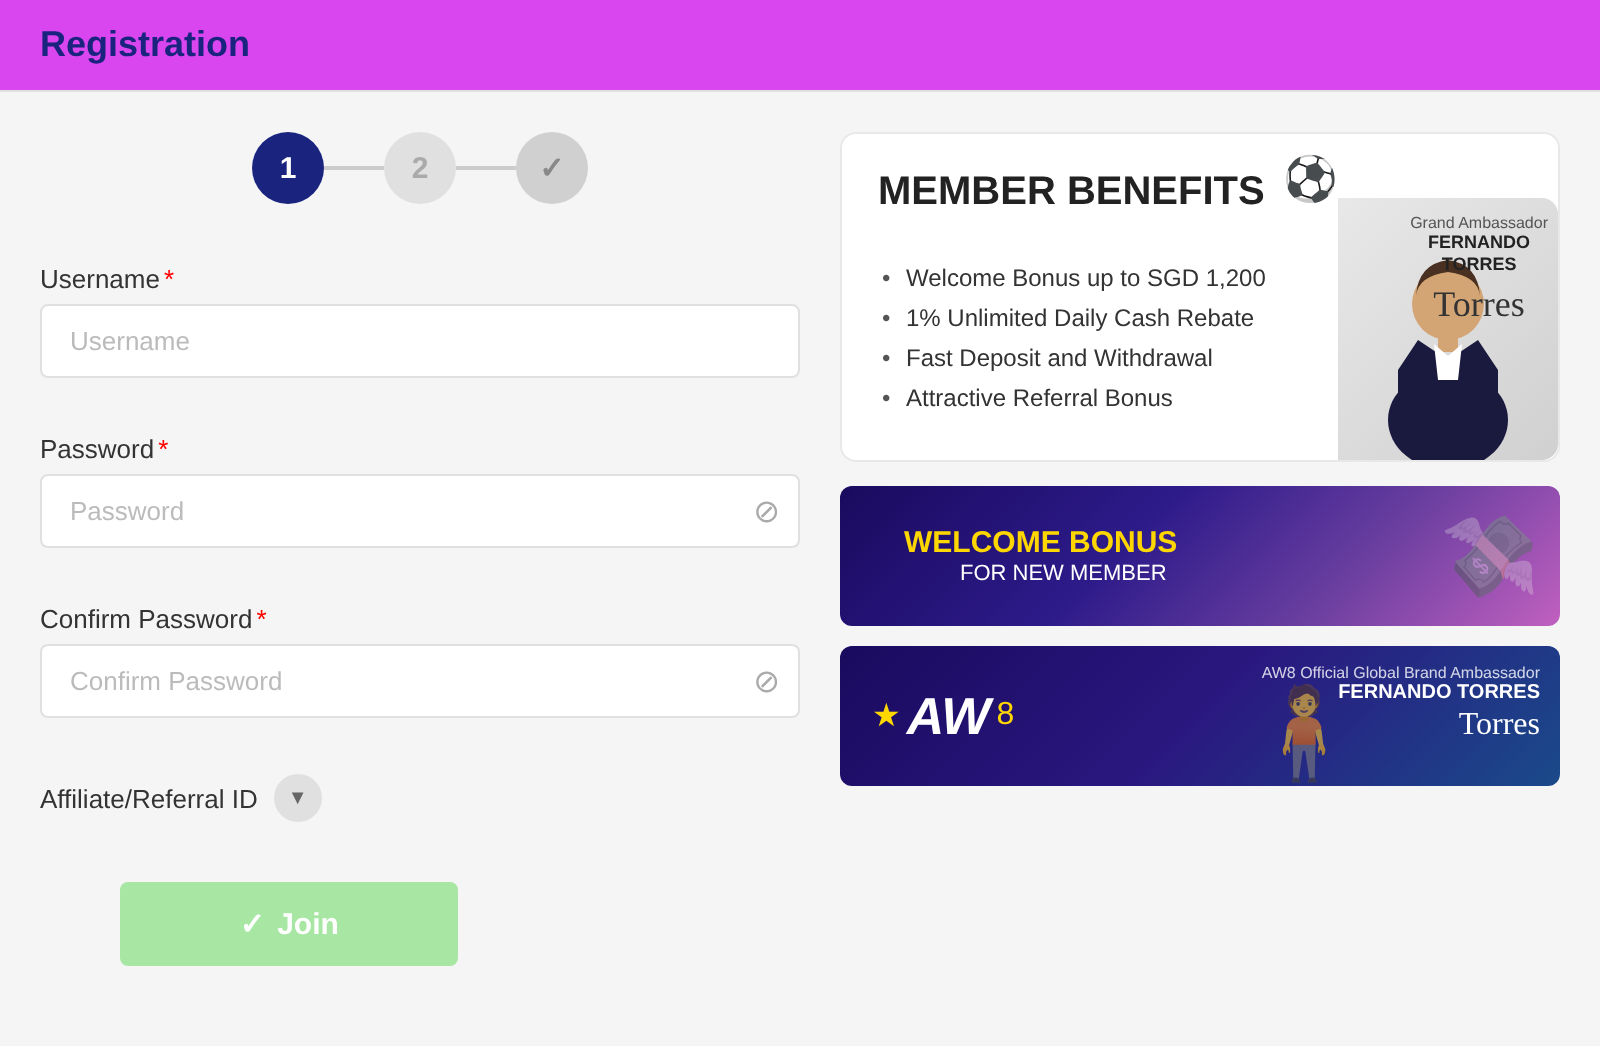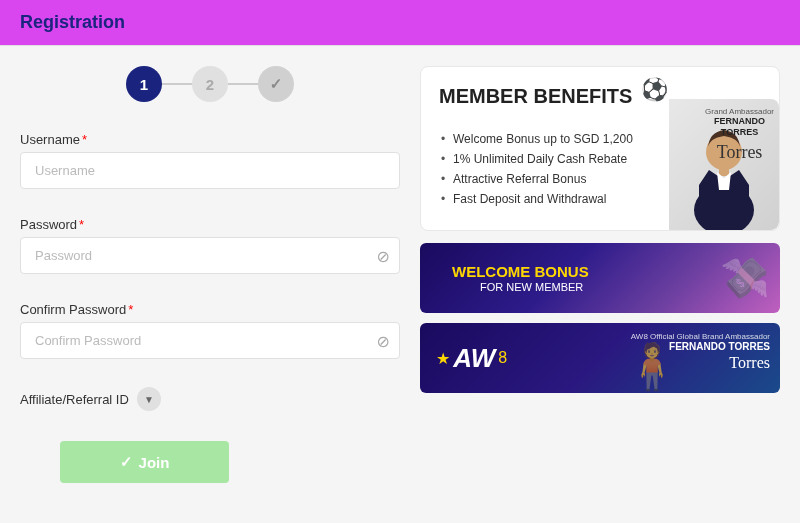--- a/index.html
+++ b/index.html
@@ -364,22 +364,22 @@
 
   </div>
 
   <div class="right-panel">
 
     <div class="benefits-card">
       <h2 class="benefits-title">MEMBER BENEFITS</h2>
       <ul class="benefits-list">
         <li>Welcome Bonus up to SGD 1,200</li>
         <li>1% Unlimited Daily Cash Rebate</li>
+        <li>Fast Deposit and Withdrawal</li>
         <li>Attractive Referral Bonus</li>
-        <li>Fast Deposit and Withdrawal</li>
       </ul>
 
       <div class="ambassador-figure">
 
         <svg viewBox="0 0 80 130" width="80" height="130">
 
           <ellipse cx="40" cy="110" rx="30" ry="25" fill="#1a1a3e"></ellipse>
 
           <circle cx="40" cy="52" r="18" fill="#d4a574"></circle>
 

